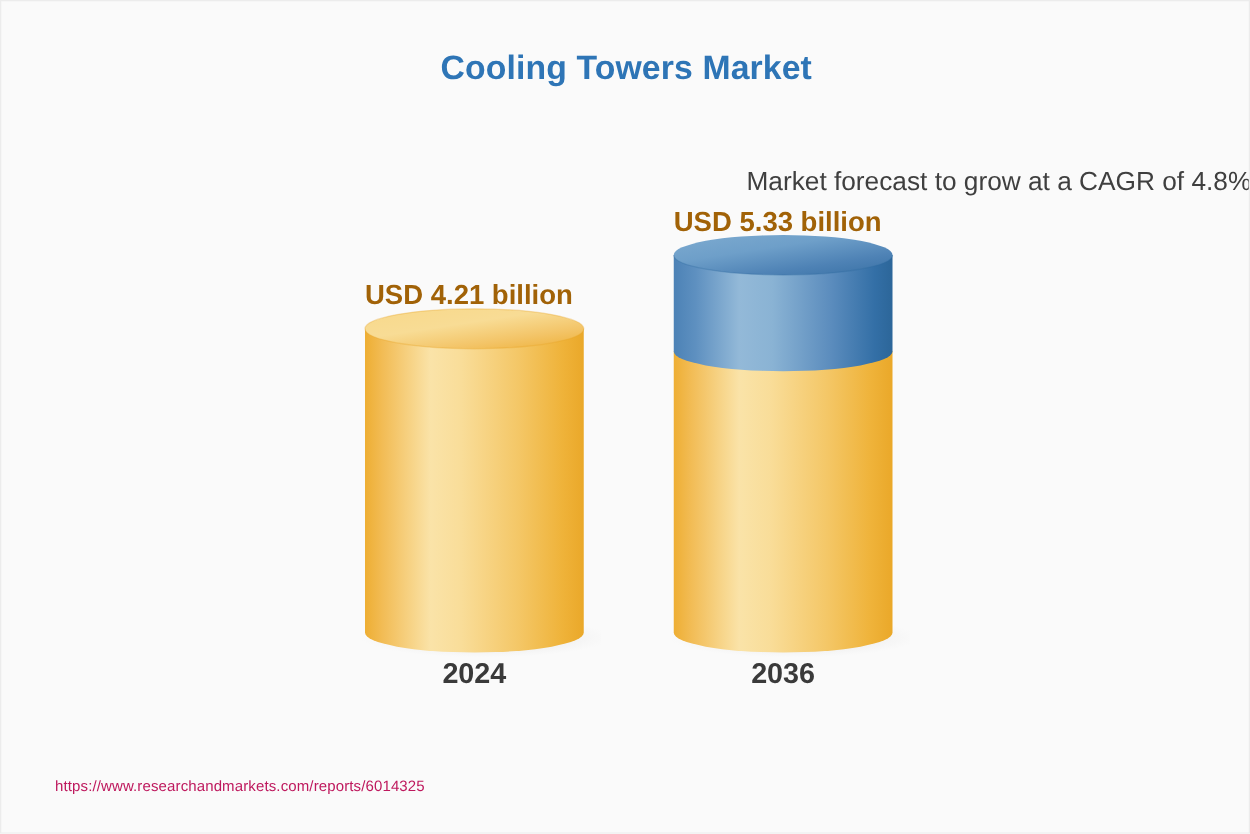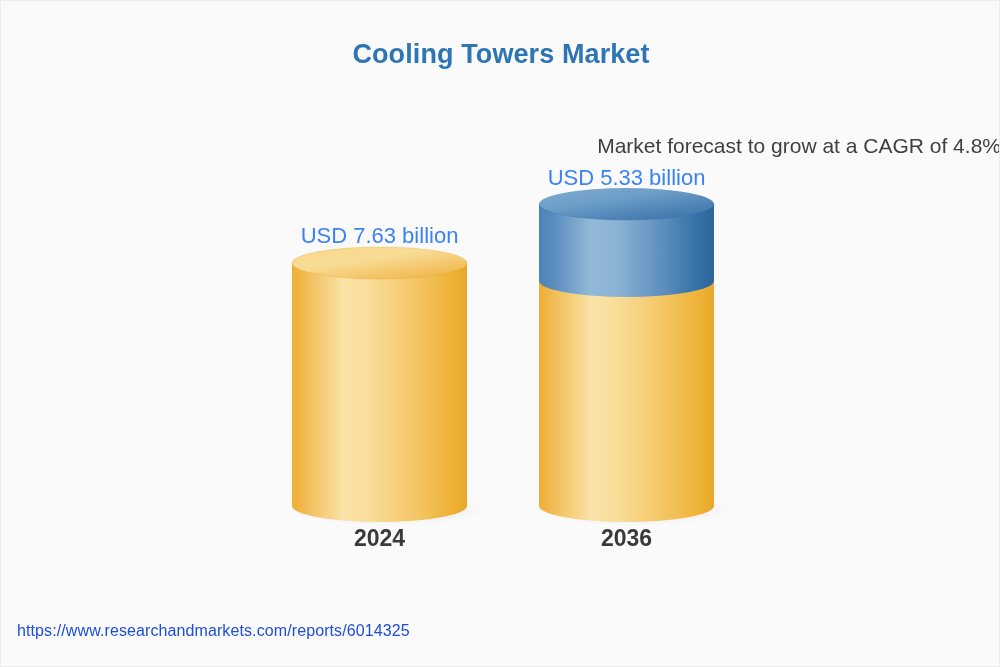--- a/index.html
+++ b/index.html
@@ -58,24 +58,23 @@
 
   .bar-group {
     position: absolute;
   }
   .bar-group.g2024 { left: 291px; top: 160px; width: 175px; }
   .bar-group.g2029 { left: 538px; top: 160px; width: 175px; }
 
   .value-label {
     position: absolute;
     width: 175px;
-    text-align: center;
     font-size: 22px;
-    font-weight: normal;
-    color: #3b82f6;
+    font-weight: bold;
+    color: #a16207;
     white-space: nowrap;
     left: 0;
   }
   .g2024 .value-label { top: 62px; }
   .g2029 .value-label { top: 4px; }
 
   .cylinder-svg {
     position: absolute;
     left: -14px;
     top: 0;
@@ -88,24 +87,24 @@
     top: 364px;
     text-align: center;
     font-size: 23px;
     font-weight: bold;
     color: #3a3a3a;
   }
 
   
   .footer-url {
     position: absolute;
-    left: 16px;
+    left: 43px;
     top: 621px;
-    font-size: 16px;
-    color: #1d4ed8;
+    font-size: 12px;
+    color: #be185d;
     letter-spacing: 0.1px;
   }
 
   .logo {
     position: absolute;
     right: 18px;
     top: 597px;
     text-align: right;
   }
   .logo-main {
@@ -132,21 +131,21 @@
 
 <div id="figure">
 
   <div class="title">Cooling Towers Market</div>
   <div class="subtitle">Market forecast to grow at a CAGR of 4.8%</div>
 
   <div class="plot">
 
     <div class="bar-group g2024">
 
-      <div class="value-label">USD 7.63 billion</div>
+      <div class="value-label">USD 4.21 billion</div>
 
       <svg class="cylinder-svg" width="203" height="370" viewBox="0 0 203 370">
         <defs>
           <linearGradient id="goldSide" x1="0" y1="0" x2="1" y2="0">
             <stop offset="0%" stop-color="#eeae33"></stop>
             <stop offset="8%" stop-color="#f2bc55"></stop>
             <stop offset="30%" stop-color="#fae3a8"></stop>
             <stop offset="44%" stop-color="#f9dd99"></stop>
             <stop offset="70%" stop-color="#f4c767"></stop>
             <stop offset="90%" stop-color="#efb33a"></stop>

